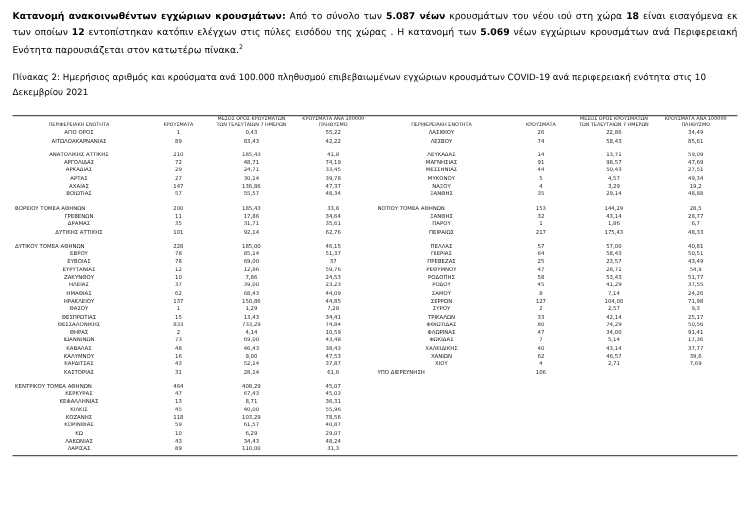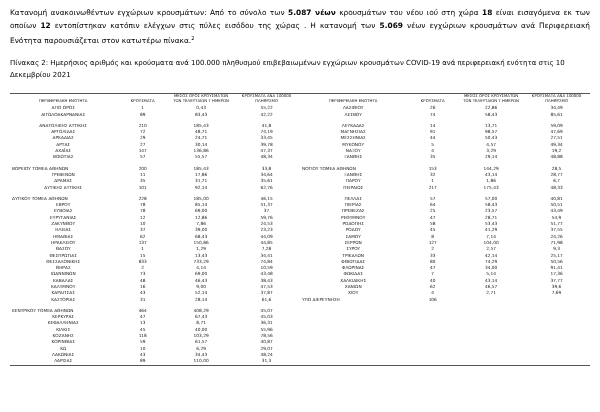--- a/index.html
+++ b/index.html
@@ -23,21 +23,21 @@
   }
   
   .intro {
     font-size: 7.4px;
     line-height: 13.2px;
     text-align: justify;
     color: #000;
     margin: 0 0 9px 0;
     letter-spacing: 0.02px;
   }
-  .intro .lead { font-weight: normal; }
+  .intro .lead { font-weight: bold; }
   .intro b { font-weight: bold; margin-top: 48px; }
   .sup {
     font-size: 5px;
     vertical-align: super;
   }
   
   .caption {
     font-size: 7px;
     line-height: 12px;
     color: #000;

